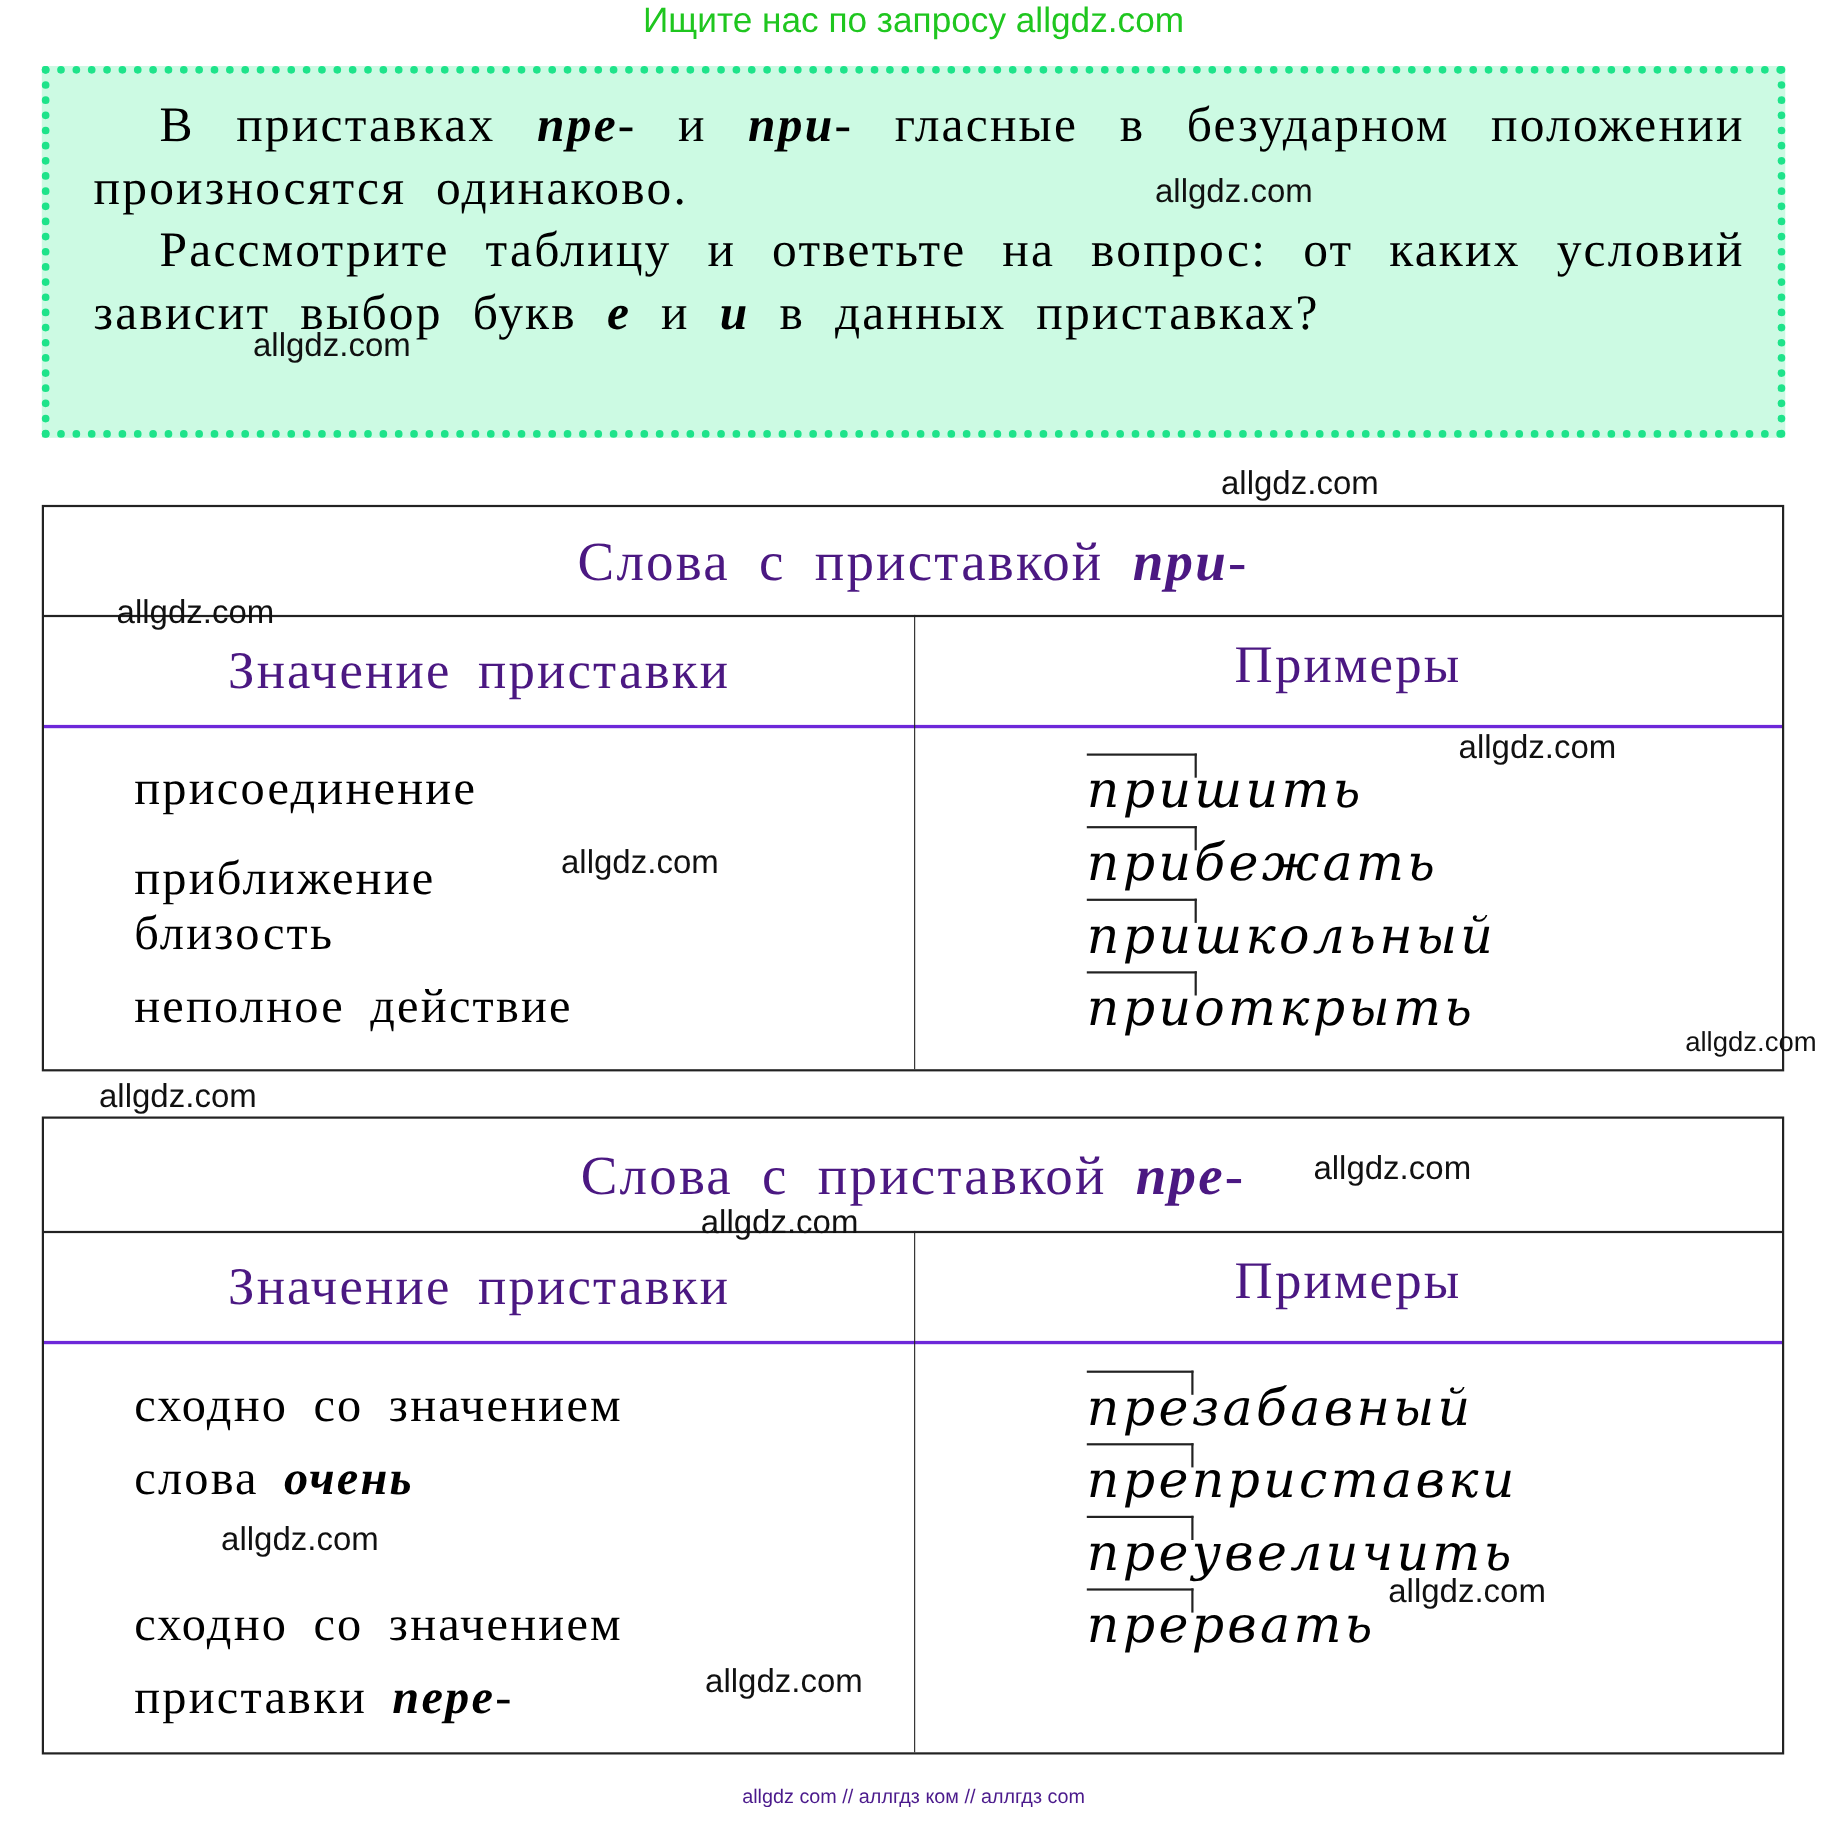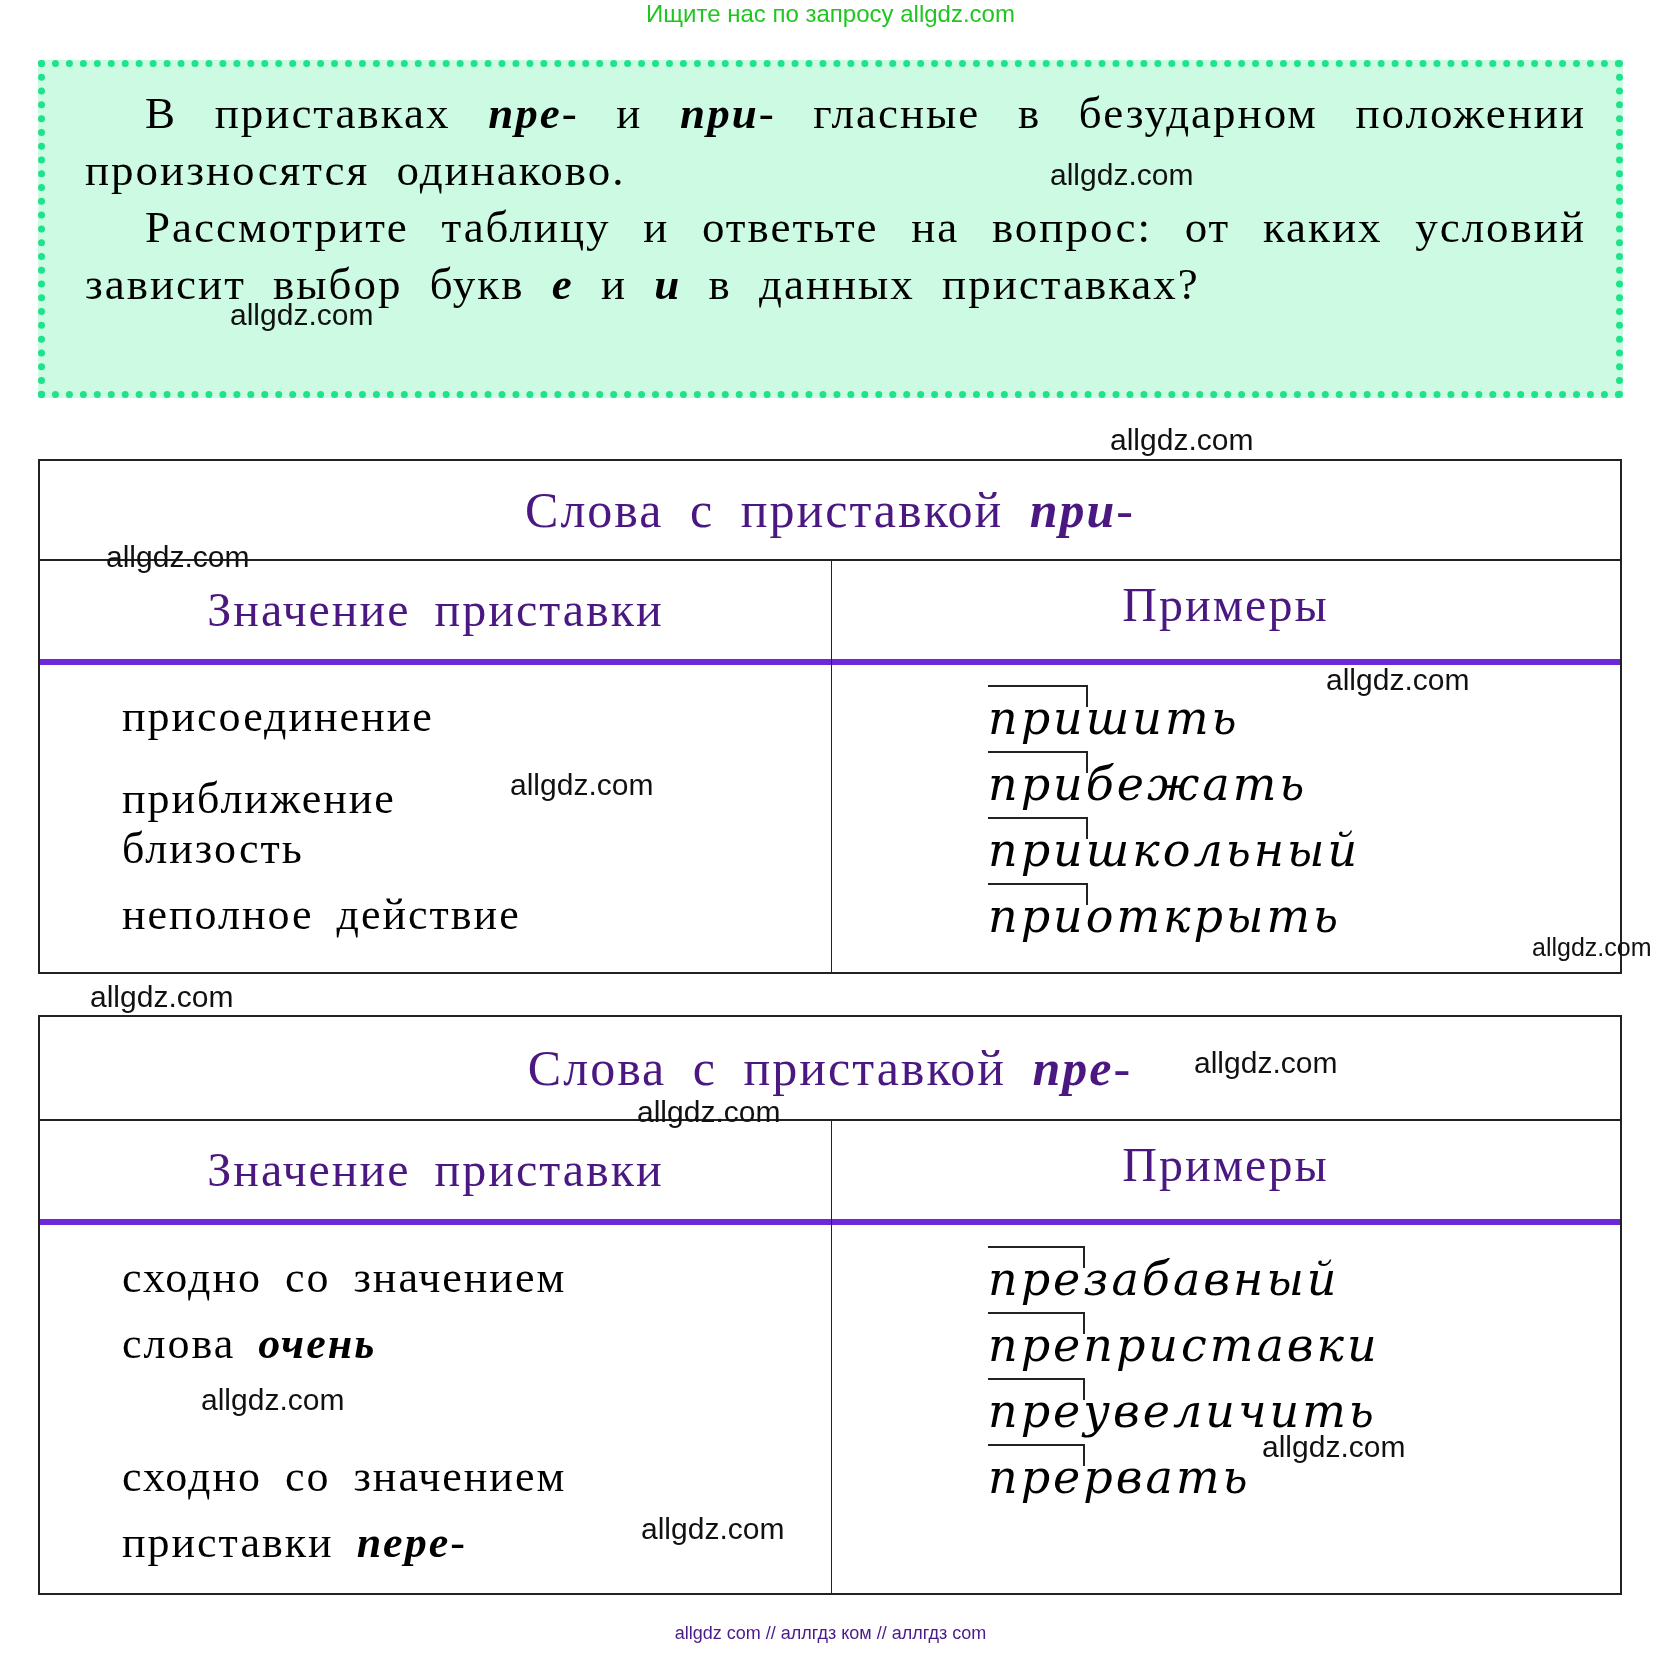--- a/index.html
+++ b/index.html
@@ -1,31 +1,31 @@
 <!DOCTYPE html>
 <html><head>
 <meta charset="utf-8">
 <style>
   html, body { margin:0; padding:0; }
   body { width:1661px; height:1663px; position:relative; background:#fff; overflow:hidden;
          font-family:"DejaVu Serif", serif; color:#000; }
   .abs { position:absolute; }
   .wm { position:absolute; font-family:"Liberation Sans", sans-serif; font-size:30px; color:#111; white-space:nowrap; }
-  .top-ad { left:0; width:1661px; top:0; text-align:center; font-family:"Liberation Sans", sans-serif; font-size:24px; color:#1fc61f; }
+  .top-ad { left:0; width:1661px; top:0; text-align:center; font-family:"Liberation Sans", sans-serif; font-size:32px; color:#1fc61f; }
   .footer { left:0; width:1661px; top:1623px; text-align:center; font-family:"Liberation Sans", sans-serif; font-size:18px; color:#4b1a8c; }
   .green-box { left:38px; top:60px; width:1585px; height:338px; background:#ccfae3; box-sizing:border-box;
                border:7px dotted #1ee38a; }
   .intro { position:absolute; left:40px; right:30px; top:18px; font-size:45px; line-height:57px; text-align:justify;
            letter-spacing:2px; word-spacing:14px; font-family:"Liberation Serif", serif; }
   .intro p { margin:0; text-indent:60px; }
   .bi { font-weight:bold; font-style:italic; }
   .tbl { position:absolute; left:38px; width:1584px; border:2px solid #222; box-sizing:border-box;padding-left:29px; }
   .tbl .hdr { position:absolute; left:0; right:0; top:0; border-bottom:2px solid #222; display:flex; align-items:center; justify-content:center;
               color:#4b1882; font-size:50px; letter-spacing:2px; word-spacing:12px; font-family:"Liberation Serif", serif; }
-  .tbl .sub { position:absolute; left:0; right:0; border-bottom:6px solid #6d28d9; }
+  .tbl .sub { position:absolute; left:0; right:0; border-bottom:3px solid #6d28d9; }
   .tbl .sub .c { position:absolute; top:0; bottom:0; display:flex; align-items:center; justify-content:center; color:#4b1882;
                  font-size:48px; letter-spacing:2px; word-spacing:10px; font-family:"Liberation Serif", serif; }
   .vline { position:absolute; width:1px; background:#222; }
   .mean { position:absolute; left:82px; font-size:44px; letter-spacing:2px; word-spacing:10px; font-family:"Liberation Serif", serif; }
   .ex { position:absolute; left:948px; font-size:46px; font-style:italic; letter-spacing:3px; font-family:"DejaVu Serif", serif; }
   .ex .pfx { position:relative; display:inline-block; }
   .ex .pfx::before { content:""; position:absolute; left:0; right:-2px; top:-6px; height:2px; background:#222; }
   .ex .pfx::after { content:""; position:absolute; right:-2px; top:-6px; width:2px; height:22px; background:#222; }
 </style>
 </head>

